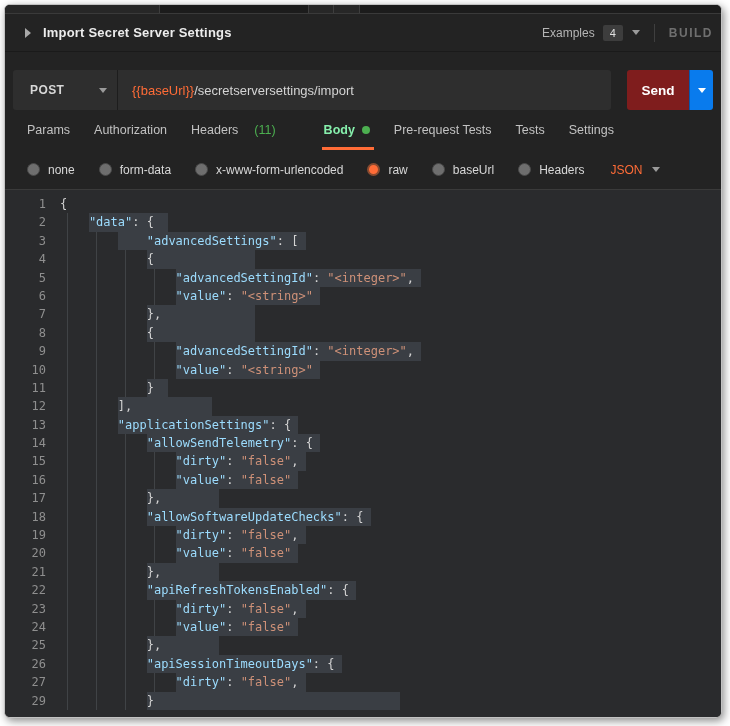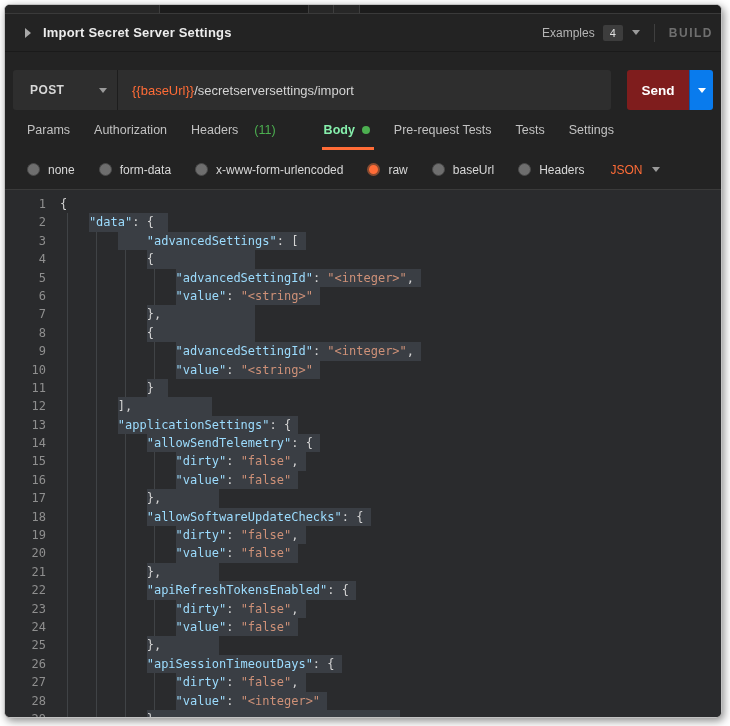--- a/index.html
+++ b/index.html
@@ -191,17 +191,16 @@
       <div class="cl"><span class="ln">18</span><span class="ind" style="width: 86.7px;"></span><span class="hl on"><span class="t-k">"allowSoftwareUpdateChecks"</span><span class="t-p">: {</span> </span></div>
       <div class="cl"><span class="ln">19</span><span class="ind" style="width: 115.6px;"></span><span class="hl on"><span class="t-k">"dirty"</span><span class="t-p">: </span><span class="t-s">"false"</span><span class="t-p">,</span> </span></div>
       <div class="cl"><span class="ln">20</span><span class="ind" style="width: 115.6px;"></span><span class="hl on"><span class="t-k">"value"</span><span class="t-p">: </span><span class="t-s">"false"</span> </span></div>
       <div class="cl"><span class="ln">21</span><span class="ind" style="width: 86.7px;"></span><span class="hl on"><span class="t-p">},</span>        </span></div>
       <div class="cl"><span class="ln">22</span><span class="ind" style="width: 86.7px;"></span><span class="hl on"><span class="t-k">"apiRefreshTokensEnabled"</span><span class="t-p">: {</span> </span></div>
       <div class="cl"><span class="ln">23</span><span class="ind" style="width: 115.6px;"></span><span class="hl on"><span class="t-k">"dirty"</span><span class="t-p">: </span><span class="t-s">"false"</span><span class="t-p">,</span> </span></div>
       <div class="cl"><span class="ln">24</span><span class="ind" style="width: 115.6px;"></span><span class="hl on"><span class="t-k">"value"</span><span class="t-p">: </span><span class="t-s">"false"</span> </span></div>
       <div class="cl"><span class="ln">25</span><span class="ind" style="width: 86.7px;"></span><span class="hl on"><span class="t-p">},</span>        </span></div>
       <div class="cl"><span class="ln">26</span><span class="ind" style="width: 86.7px;"></span><span class="hl on"><span class="t-k">"apiSessionTimeoutDays"</span><span class="t-p">: {</span> </span></div>
       <div class="cl"><span class="ln">27</span><span class="ind" style="width: 115.6px;"></span><span class="hl on"><span class="t-k">"dirty"</span><span class="t-p">: </span><span class="t-s">"false"</span><span class="t-p">,</span> </span></div>
-      <div class="cl"><span class="ln">28</span><span class="ind" style="width: 115.6px;"></span><span class="hl on"><span class="t-k">"value"</span><span class="t-p">: </span><span class="t-s">"&lt;integer&gt;"</span> </span></div>
       <div class="cl"><span class="ln">29</span><span class="ind" style="width: 86.7px;"></span><span class="hl on"><span class="t-p">}</span>                                  </span></div>
     </div>
 
 </div>
 
 </body></html>

